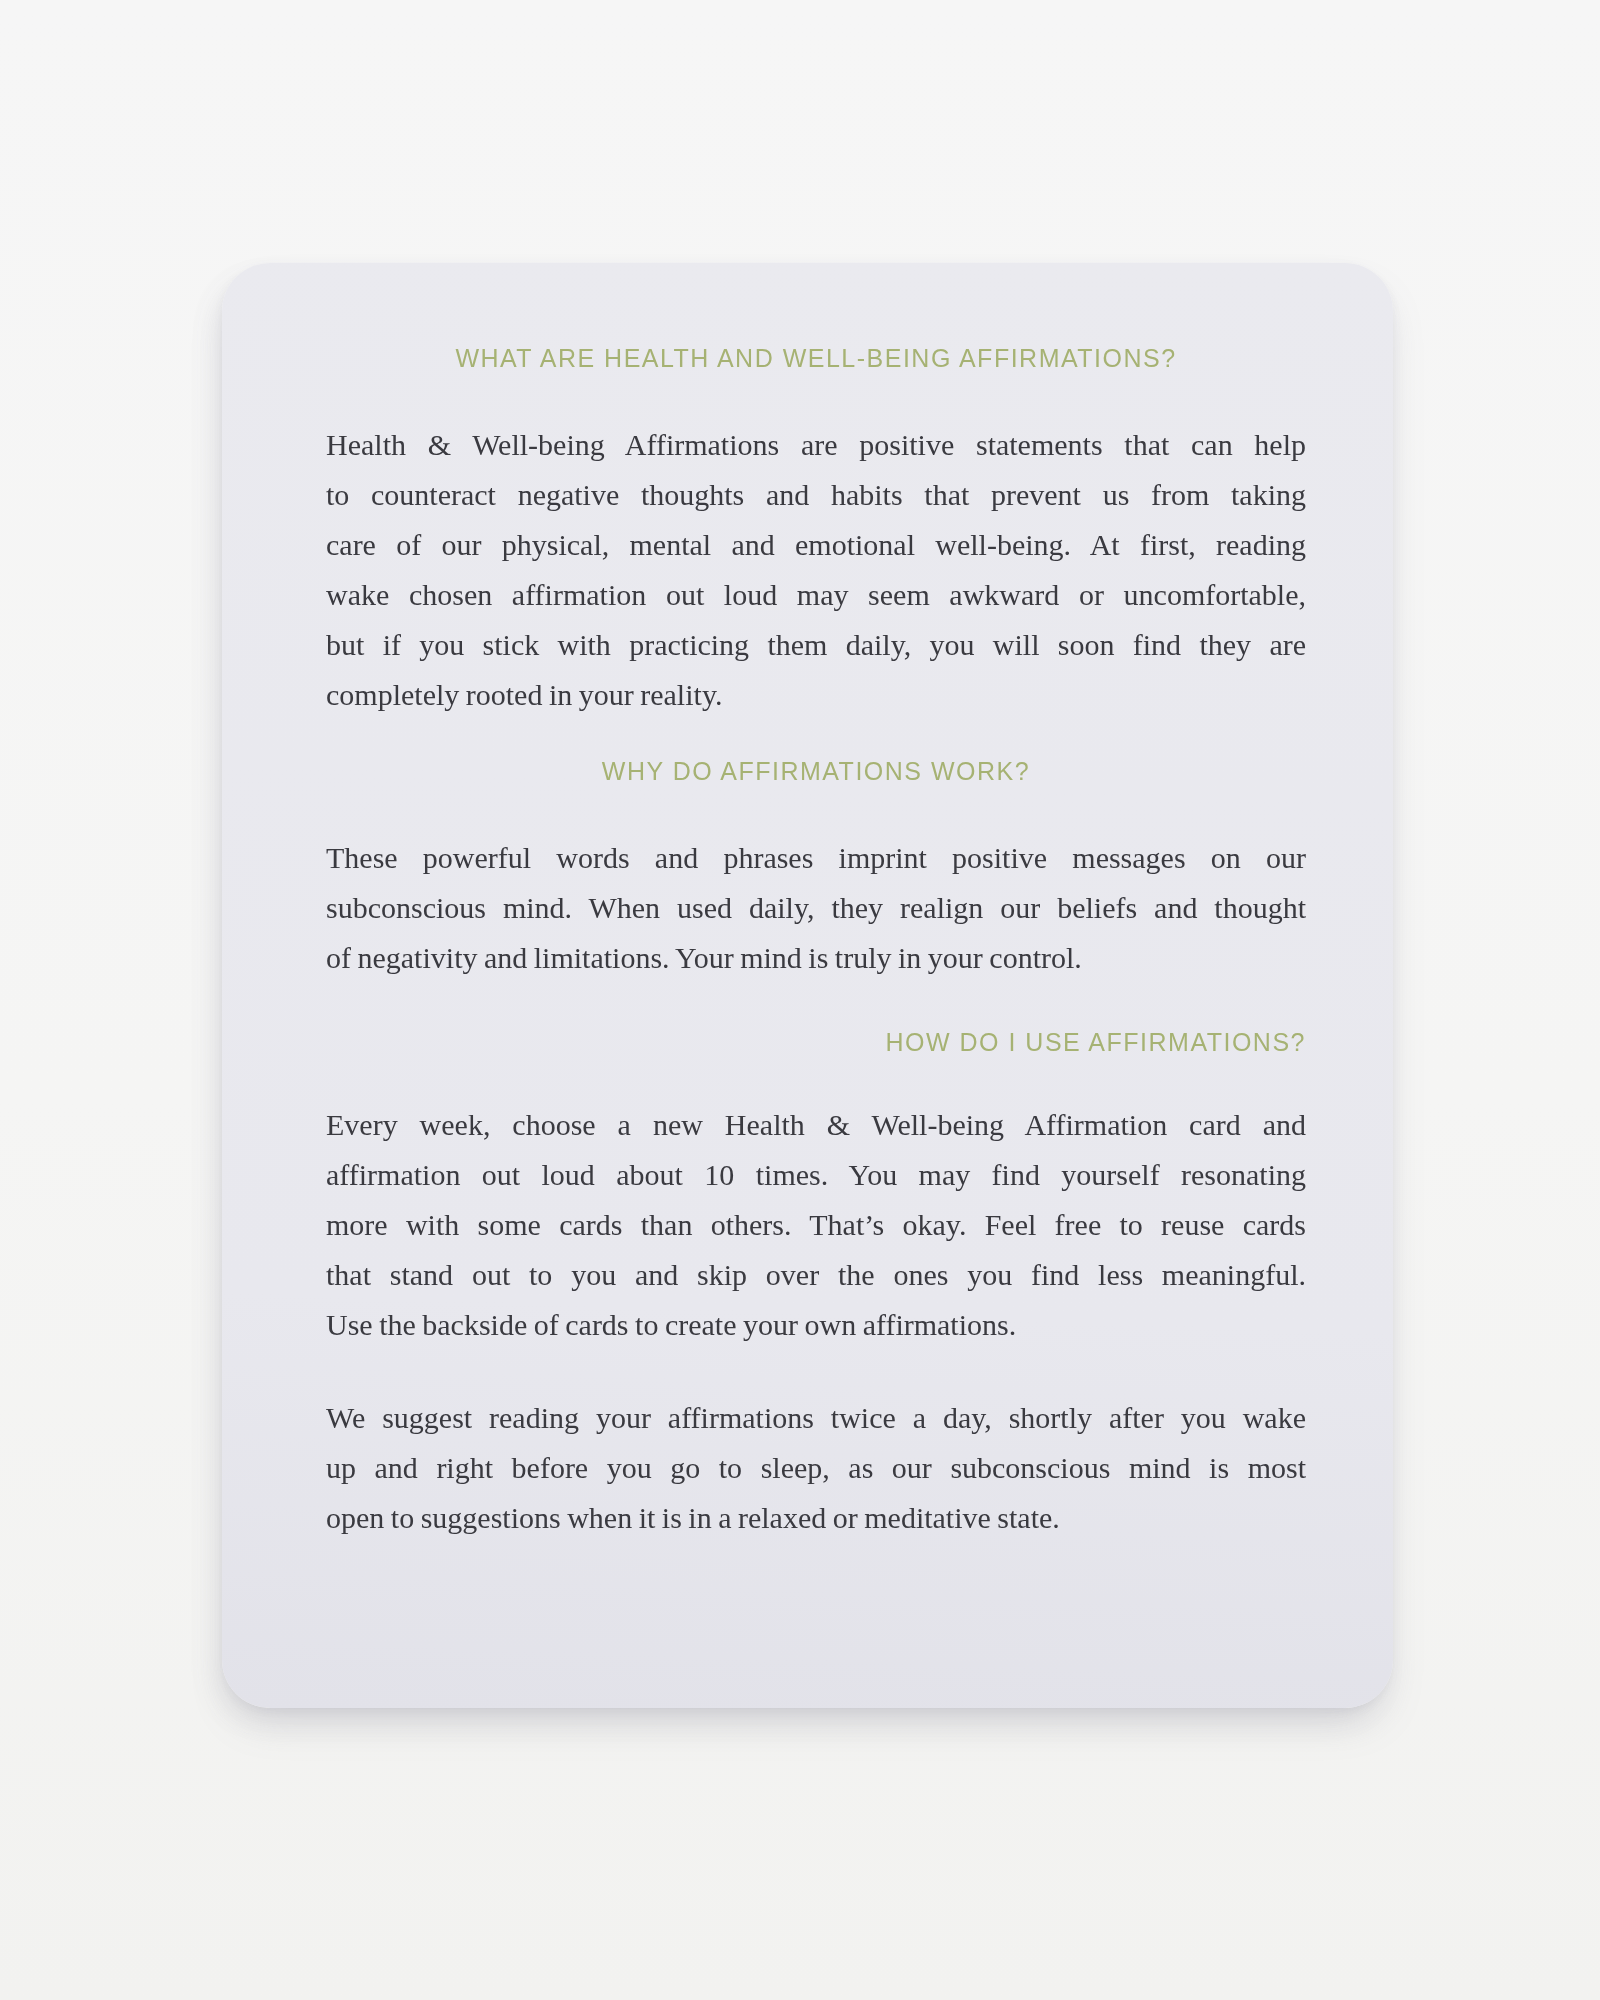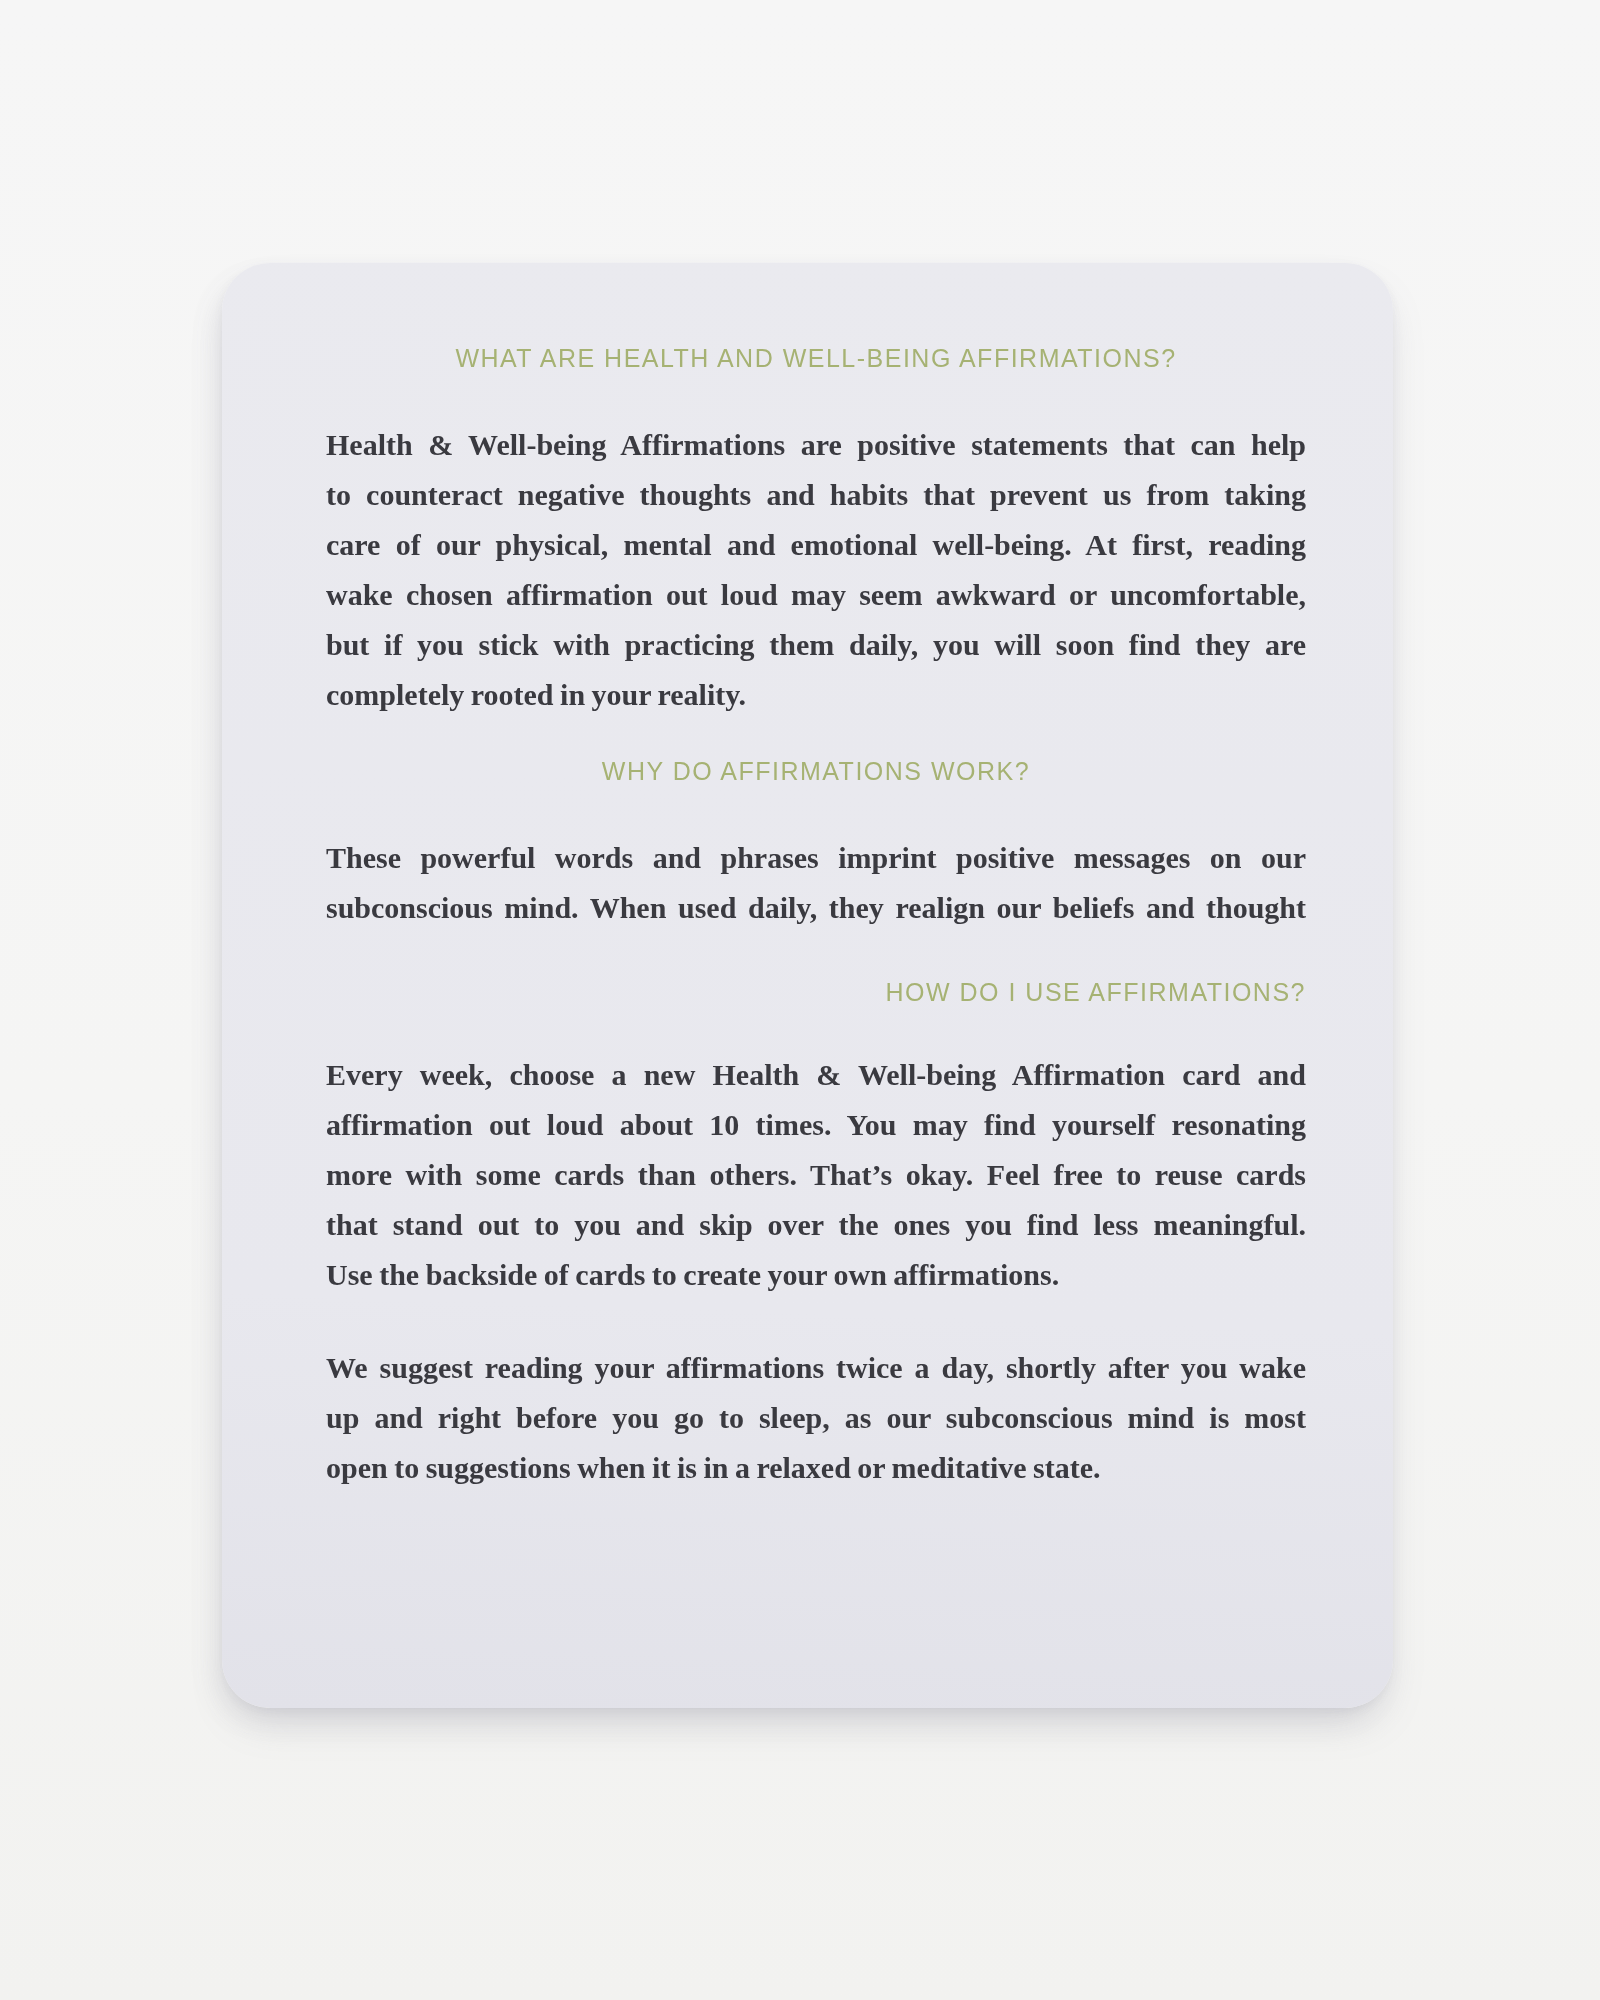--- a/index.html
+++ b/index.html
@@ -36,21 +36,21 @@
   }
   .heading {
     font-family: "Liberation Sans", sans-serif;
     font-weight: 400;
     font-size: 25px;
     line-height: 36px;
     letter-spacing: 1.5px;
     color: var(--accent);
     text-align: center;
   }
-  .para { width: 100%; font-weight: bold; }
+  .para { width: 100%; }
   .para .line {
     font-size: 30px;
     height: 50px;
     line-height: 50px;
     color: var(--ink);
     white-space: nowrap;
     word-spacing: -1px;
     text-align: justify;
     text-align-last: justify;
   }
@@ -81,20 +81,21 @@
         <div class="line">wake chosen affirmation out loud may seem awkward or uncomfortable,</div>
         <div class="line">but if you stick with practicing them daily, you will soon find they are</div>
         <div class="line last">completely rooted in your reality.</div>
       </div>
 
     <div class="heading h2">WHY DO AFFIRMATIONS WORK?</div>
 
     <div class="para p2">
         <div class="line">These powerful words and phrases imprint positive messages on our</div>
         <div class="line">subconscious mind. When used daily, they realign our beliefs and thought</div>
+        <div class="line last">of negativity and limitations. Your mind is truly in your control.</div>
       </div>
 
     <div class="heading h3">HOW DO I USE AFFIRMATIONS?</div>
 
     <div class="para p3">
         <div class="line">Every week, choose a new Health &amp; Well-being Affirmation card and</div>
         <div class="line">affirmation out loud about 10 times. You may find yourself resonating</div>
         <div class="line">more with some cards than others. That’s okay. Feel free to reuse cards</div>
         <div class="line">that stand out to you and skip over the ones you find less meaningful.</div>
         <div class="line last">Use the backside of cards to create your own affirmations.</div>

